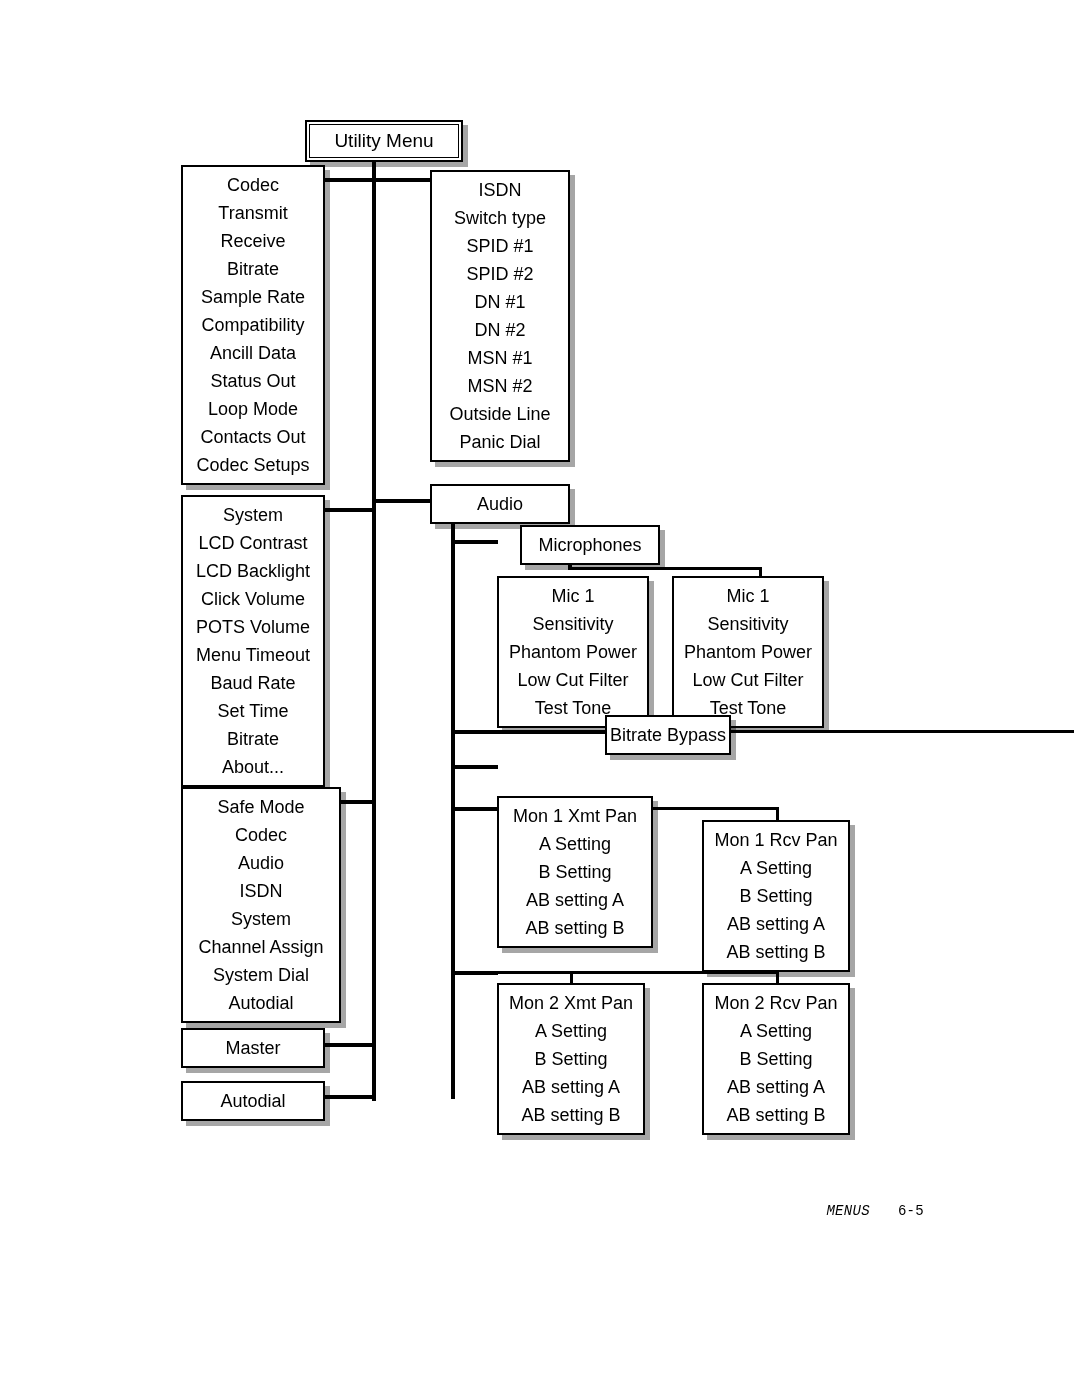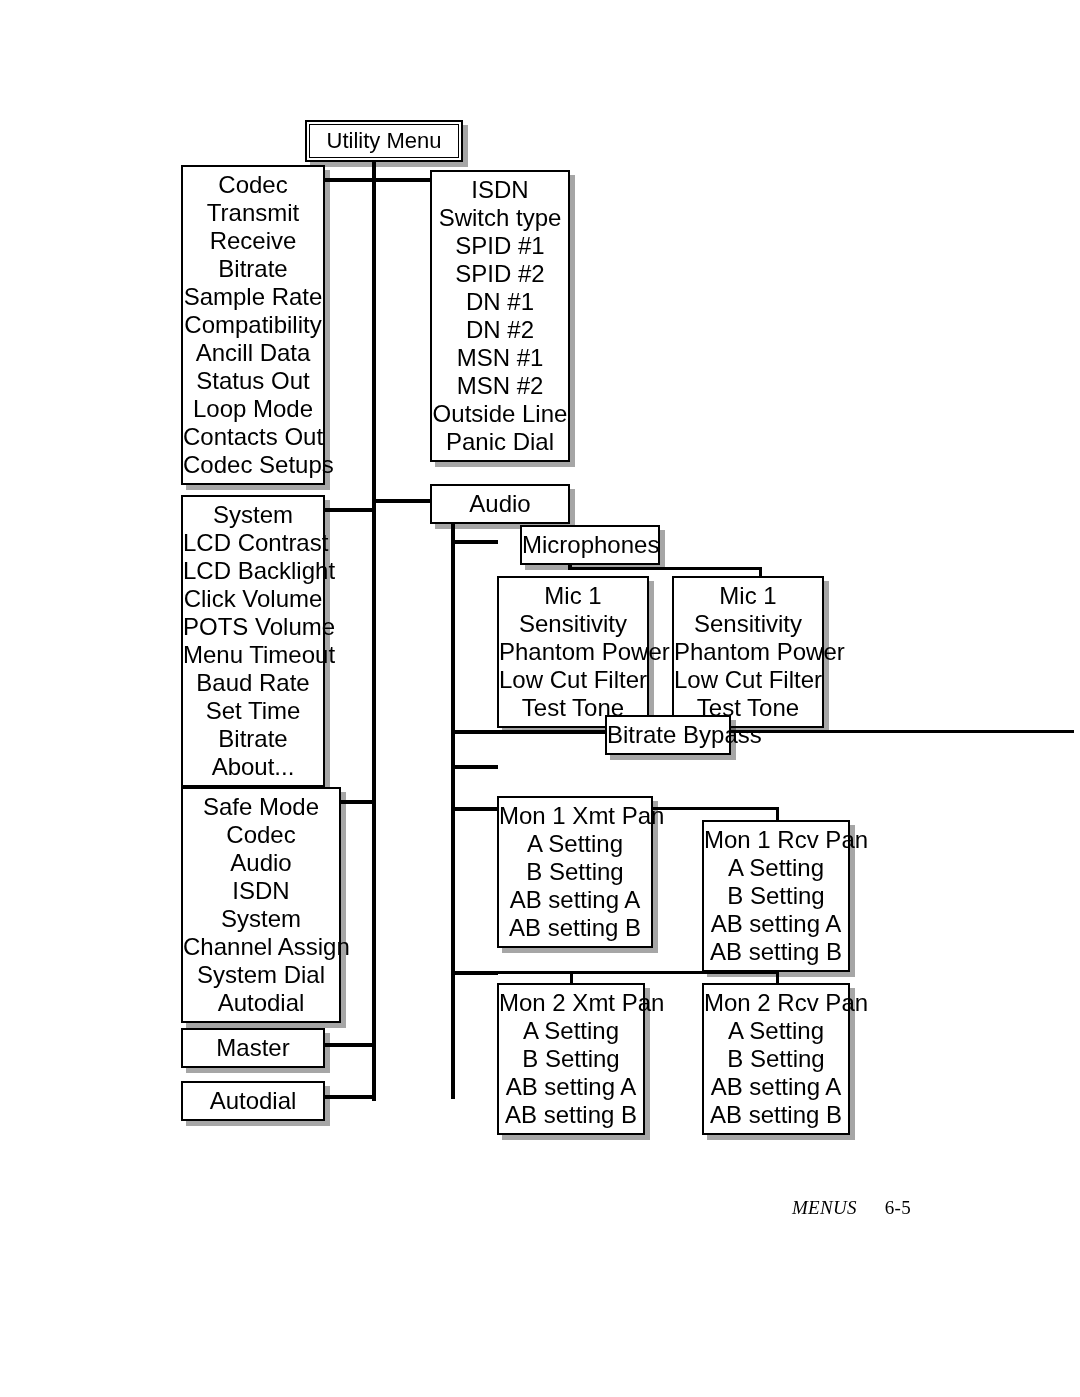--- a/index.html
+++ b/index.html
@@ -1,22 +1,22 @@
 <!DOCTYPE html>
 <html><head>
 <meta charset="utf-8">
 <style>
 html,body{margin:0;padding:0;background:#fff}
 .page{position:relative;width:1080px;height:1397px;font-family:"Segoe UI","Optima","Candara",sans-serif;color:#000}
 .heading{position:absolute;left:188px;top:86px;font-weight:700;font-size:28px}
-.footer{position:absolute;right:169px;bottom:178px;font-style:italic;font-family:Liberation Serif, serif;font-size:19px;letter-spacing:.3px}
+.footer{position:absolute;right:156px;bottom:178px;font-style:italic;font-family:Liberation Mono, monospace;font-size:14px;letter-spacing:.3px}
 .footer .pg{font-style:normal;margin-left:28px}
-.box{position:absolute;background:#fff;border:2px solid #000;box-shadow:5px 5px 0 rgba(0,0,0,.35);text-align:center;font-size:24px;line-height:28px;padding:4px 0;box-sizing:border-box}
+.box{position:absolute;background:#fff;border:2px solid #000;box-shadow:5px 5px 0 rgba(0,0,0,.35);text-align:center;font-size:18px;line-height:28px;padding:4px 0;box-sizing:border-box}
 .box .line{white-space:nowrap}
-.box.title{font-size:22px;padding:4px 0}
+.box.title{font-size:19px;padding:4px 0}
 .stroke{position:absolute;background:#000}
 </style>
 </head>
 <body>
 <div class="page">
 
 
 <div class="stroke" style="left:372px;top:156px;width:4px;height:945px"></div>
 
 <div class="stroke" style="left:320px;top:178px;width:54px;height:4px"></div>

